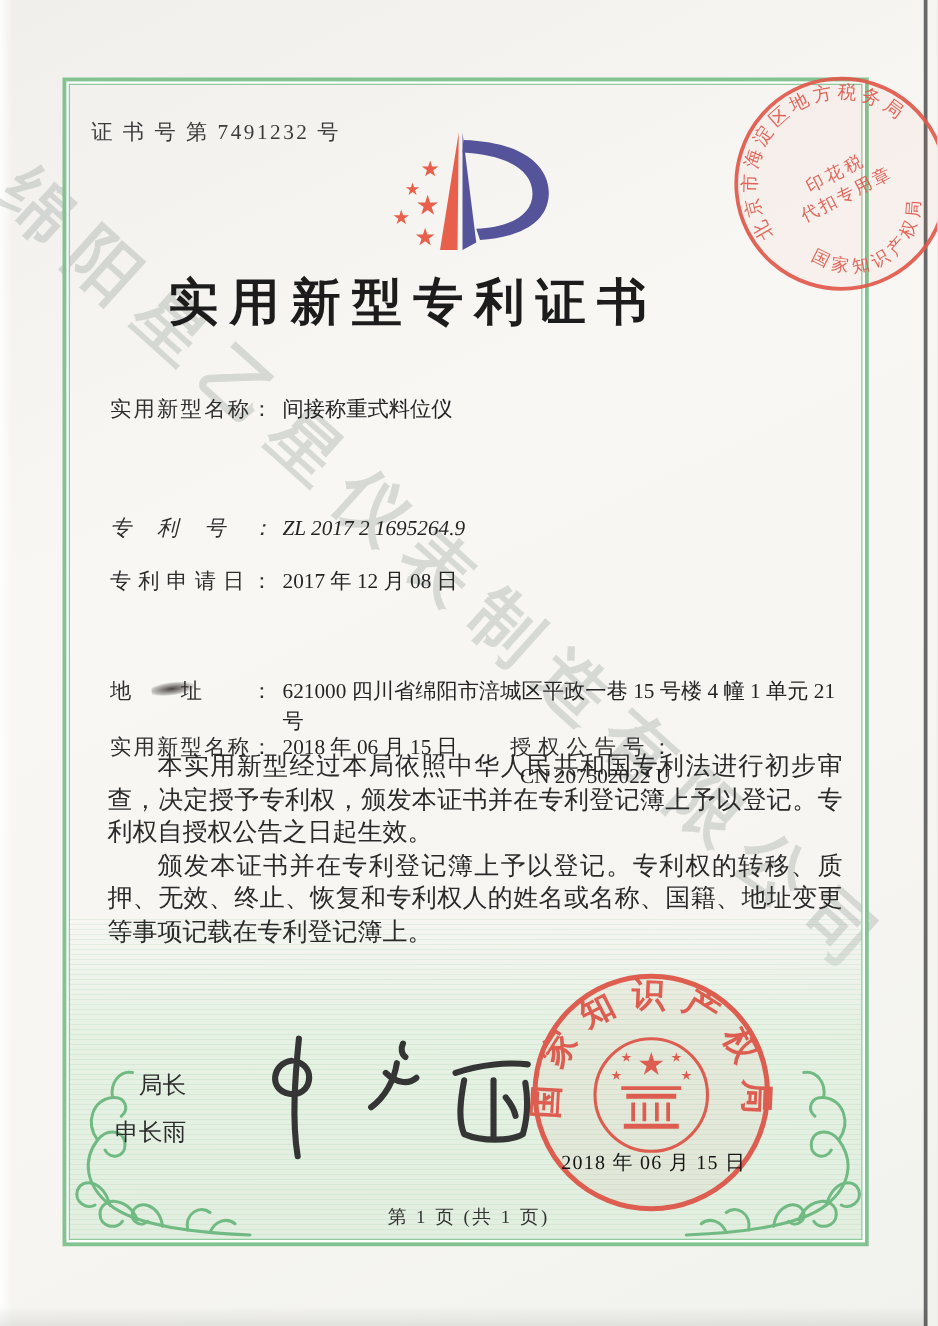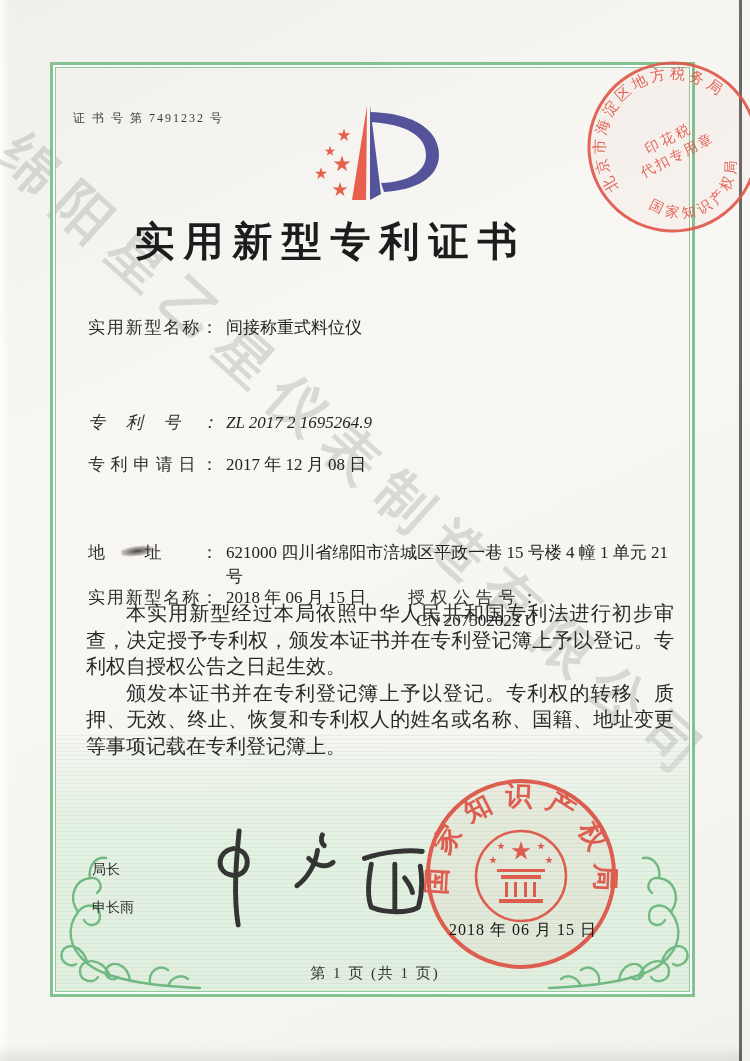--- a/index.html
+++ b/index.html
@@ -27,43 +27,43 @@
     position:absolute;left:54px;top:735px;width:637px;height:258px;z-index:1;
     background:
       repeating-linear-gradient(180deg, rgba(140,195,150,.16) 0px, rgba(140,195,150,.16) 1px, rgba(0,0,0,0) 1px, rgba(0,0,0,0) 4px),
       linear-gradient(180deg, rgba(228,242,226,0) 0%, rgba(224,240,222,.75) 35%, #e2efe0 100%);
   }
   .watermark{
     position:absolute;left:34px;top:118px;z-index:1;white-space:nowrap;
     font-size:56px;letter-spacing:16px;color:rgba(138,150,142,.30);
     transform:rotate(42deg);transform-origin:0 0;font-weight:700;
   }
-  .cert-no{position:absolute;left:73px;top:110px;z-index:3;font-size:12px;letter-spacing:2px;color:#3a3a3a;font-family:Liberation Serif, serif;}
+  .cert-no{position:absolute;left:73px;top:94px;z-index:3;font-size:17px;letter-spacing:2px;color:#3a3a3a;font-family:Liberation Serif, serif;}
   .logo{position:absolute;left:278px;top:100px;width:200px;height:108px;z-index:3;}
   .title{position:absolute;left:0;top:214px;width:661px;text-align:center;z-index:3;
     font-size:40px;font-weight:700;letter-spacing:9px;color:#1c1c1c;}
   
   .field-row{position:absolute;left:88px;z-index:3;font-size:17px;width:600px;}
   .f-label{display:inline-block;width:130px;text-align:justify;text-align-last:justify;vertical-align:top;color:#2e2e2e;}
   .f-value{display:inline-block;margin-left:8px;width:445px;vertical-align:top;line-height:24px;color:#242424;}
   .row1{top:316px;} .row2{top:363px;} .row3{top:411px;font-style:italic;} .row4{top:453px;}
   .row5{top:499px;} .row6{top:541px;} .row7{top:586px;}
   .grant-right{position:absolute;left:320px;top:0;}
   .grant-right .f-value{width:180px;}
   .row7 .f-value{width:190px;}
   .smudge{position:absolute;left:121px;top:543px;width:58px;height:13px;z-index:5;
     transform:rotate(-7deg);
     background:radial-gradient(ellipse 45% 55% at 28% 50%, rgba(45,38,36,.85), rgba(45,38,36,.25) 60%, rgba(45,38,36,0) 75%);}
   
   .body-text{position:absolute;left:86px;top:600px;width:588px;z-index:3;
     font-size:20px;line-height:26.5px;text-align:justify;color:#2a2a2a;}
   .body-text p{margin:0;text-indent:2em;}
   
-  .officials{position:absolute;left:92px;top:850px;z-index:4;font-size:14px;line-height:38px;
-    font-family:"Liberation Sans","DejaVu Sans",sans-serif;color:#2d2d2d;}
+  .officials{position:absolute;left:92px;top:850px;z-index:4;font-size:19px;line-height:38px;
+    font-family:"Liberation Sans","DejaVu Sans",sans-serif;color:#2d2d2d;text-align:right;}
   .signature{position:absolute;left:198px;top:818px;width:235px;height:115px;z-index:4;}
   
   .seal{position:absolute;left:420px;top:773px;width:202px;height:202px;z-index:4;opacity:.92;}
   .seal-date{position:absolute;left:428px;top:920px;width:190px;z-index:5;text-align:center;
     font-size:16px;letter-spacing:1px;color:#161616;}
   
   .tax-stamp{position:absolute;left:584px;top:58px;width:178px;height:178px;z-index:4;
     transform:rotate(-27deg);opacity:.92;}
   .footer{position:absolute;left:0;top:964px;width:750px;text-align:center;z-index:3;
     font-size:15px;letter-spacing:2px;color:#333;}

